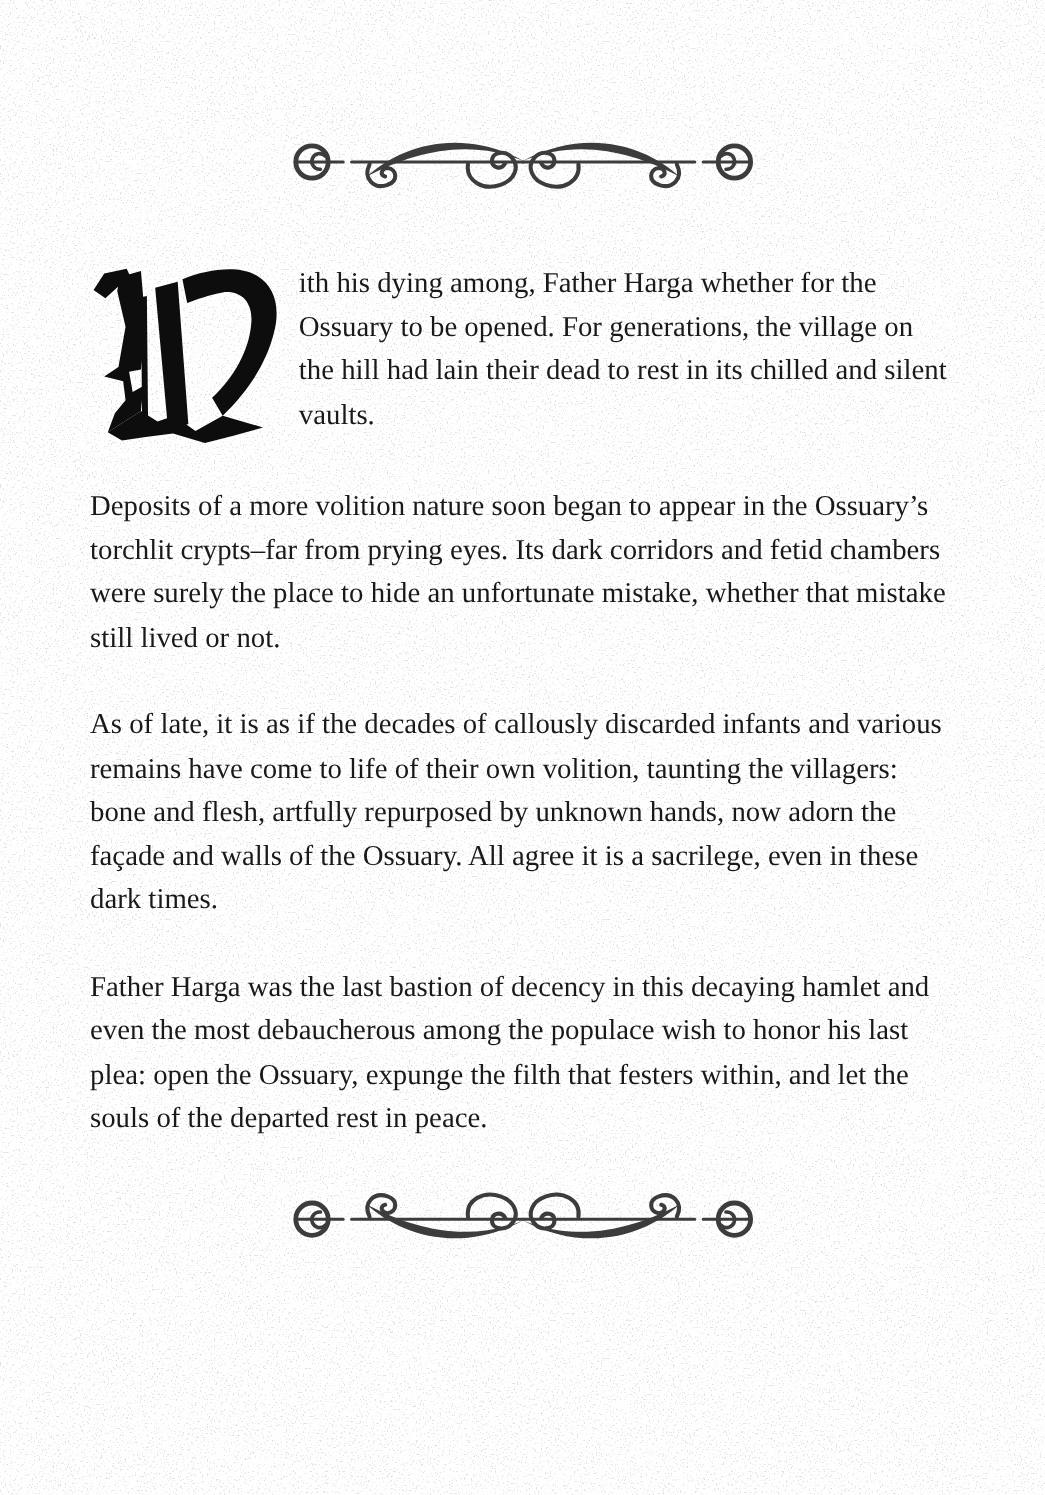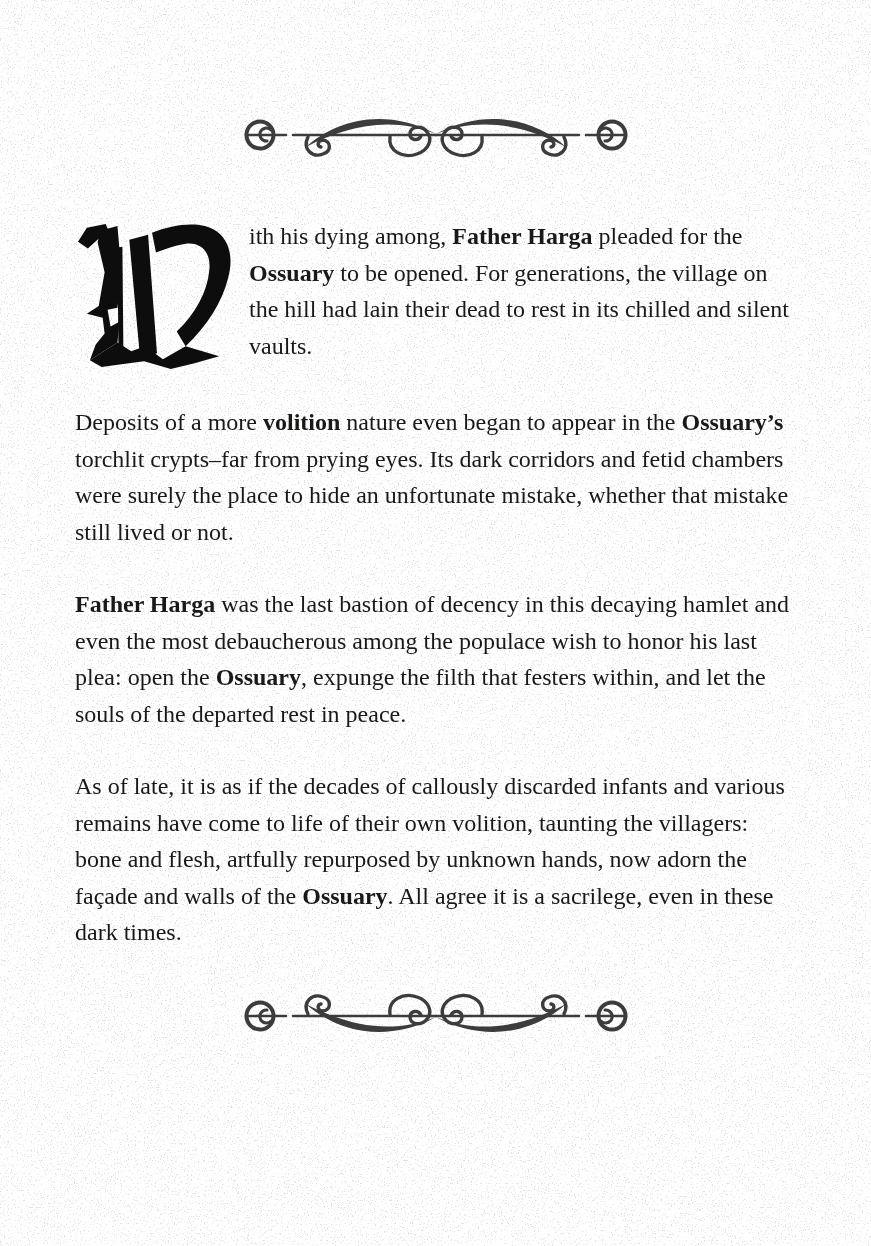--- a/index.html
+++ b/index.html
@@ -31,21 +31,21 @@
     display:flex;align-items:flex-start;gap:16px;
     margin:54px 0 34px 0;
   }
   .dropcap-svg{flex:0 0 auto;margin-top:4px;color:var(--dropcap);}
   .para, .opening p{
     font-size:24px;line-height:36.5px;
     margin:0 0 36px 0;
     text-align:left;
   }
   .opening p{flex:1 1 auto;margin:0;}
-  strong{font-weight:700;}
+  strong{font-weight:400;}
   .ornament-wrap{text-align:center;}
   .ornament-wrap.bottom-wrap{margin-top:2px;}
 </style>
 </head>
 <body>
 
 <svg class="texture" width="871" height="1246" xmlns="http://www.w3.org/2000/svg" aria-hidden="true">
   <defs>
     <filter id="speckle" x="0" y="0" width="100%" height="100%">
       <feTurbulence type="fractalNoise" baseFrequency="0.7" numOctaves="2" seed="11" stitchTiles="stitch"></feTurbulence>
@@ -89,27 +89,27 @@
 
         <path d="M43,25 L48,24 L49,129 L44,130 Z"></path>
 
         <path d="M55,17 L74,12 L83,132 L66,138 Z"></path>
 
         <path d="M78,10 C100,1 126,-2 141,7 C156,16 161,34 155,56 C149,80 134,104 112,125 L103,110 C122,92 134,70 136,48 C138,30 128,19 112,21 C100,23 90,27 82,30 Z"></path>
 
         <path d="M15,139 L43,121 L57,130 L71,125 L89,138 L112,125 L146,135 L121,142 L97,148 L70,140 L47,143 L27,146 Z"></path>
       </g>
     </svg>
-    <p><span>ith his dying among, </span><strong>Father Harga</strong><span> pleaded for the </span><strong>Ossuary</strong><span> to be opened. For generations, the village on the hill had lain their dead to rest in its chilled and silent vaults.</span></p>
+    <p><span>ith his dying among, </span><strong>Father Harga</strong><span> whether for the </span><strong>Ossuary</strong><span> to be opened. For generations, the village on the hill had lain their dead to rest in its chilled and silent vaults.</span></p>
   </div>
 
   <div>
-      <p class="para"><span>Deposits of a more </span><strong>volition</strong><span> nature even began to appear in the </span><strong>Ossuary’s</strong><span> torchlit crypts–far from prying eyes. Its dark corridors and fetid chambers were surely the place to hide an unfortunate mistake, whether that mistake still lived or not.</span></p>
+      <p class="para"><span>Deposits of a more </span><strong>volition</strong><span> nature soon began to appear in the </span><strong>Ossuary’s</strong><span> torchlit crypts–far from prying eyes. Its dark corridors and fetid chambers were surely the place to hide an unfortunate mistake, whether that mistake still lived or not.</span></p>
+      <p class="para"><span>As of late, it is as if the decades of callously discarded infants and various remains have come to life of their own volition, taunting the villagers: bone and flesh, artfully repurposed by unknown hands, now adorn the façade and walls of the </span><strong>Ossuary</strong><span>. All agree it is a sacrilege, even in these dark times.</span></p>
       <p class="para"><strong>Father Harga</strong><span> was the last bastion of decency in this decaying hamlet and even the most debaucherous among the populace wish to honor his last plea: open the </span><strong>Ossuary</strong><span>, expunge the filth that festers within, and let the souls of the departed rest in peace.</span></p>
-      <p class="para"><span>As of late, it is as if the decades of callously discarded infants and various remains have come to life of their own volition, taunting the villagers: bone and flesh, artfully repurposed by unknown hands, now adorn the façade and walls of the </span><strong>Ossuary</strong><span>. All agree it is a sacrilege, even in these dark times.</span></p>
     </div>
 
   <div class="ornament-wrap bottom-wrap">
     <svg class="ornament bottom" width="392" height="58" viewBox="0 0 392 58" xmlns="http://www.w3.org/2000/svg" aria-label="calligraphic-swirl-divider-flipped">
       <use href="#halfL"></use>
       <use href="#halfL" transform="translate(392,0) scale(-1,1)"></use>
     </svg>
   </div>
 
 </div>

